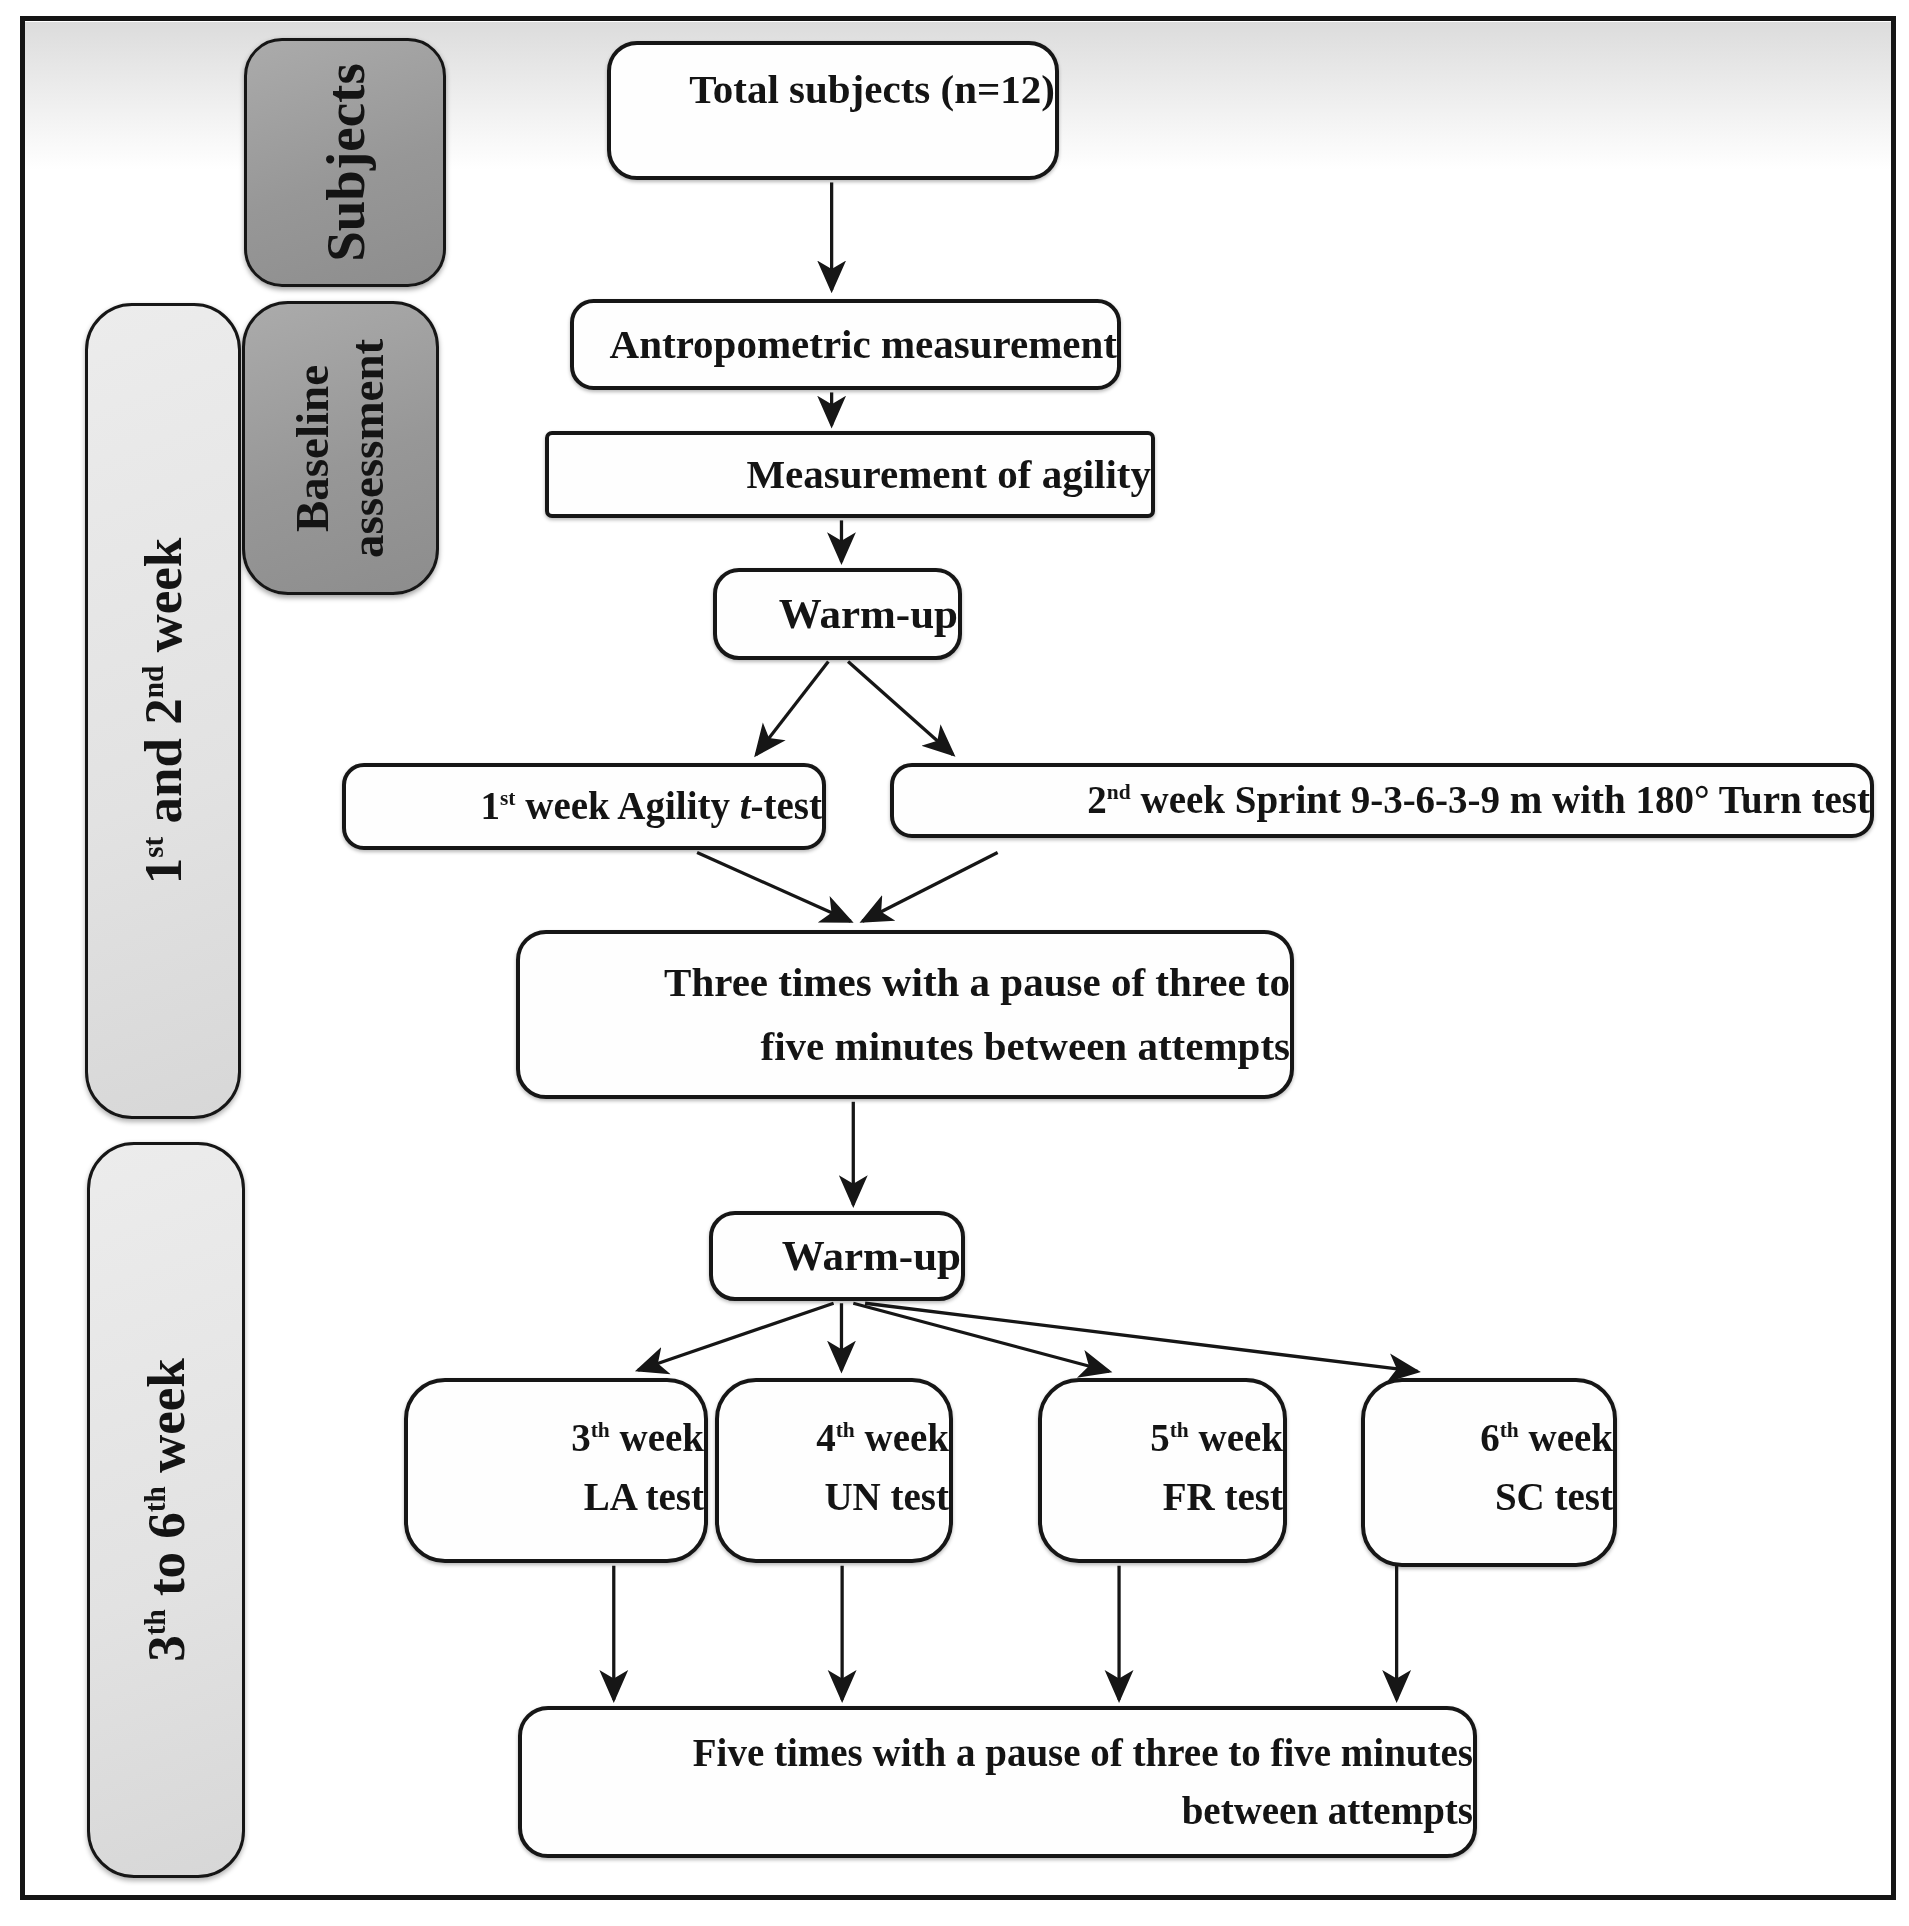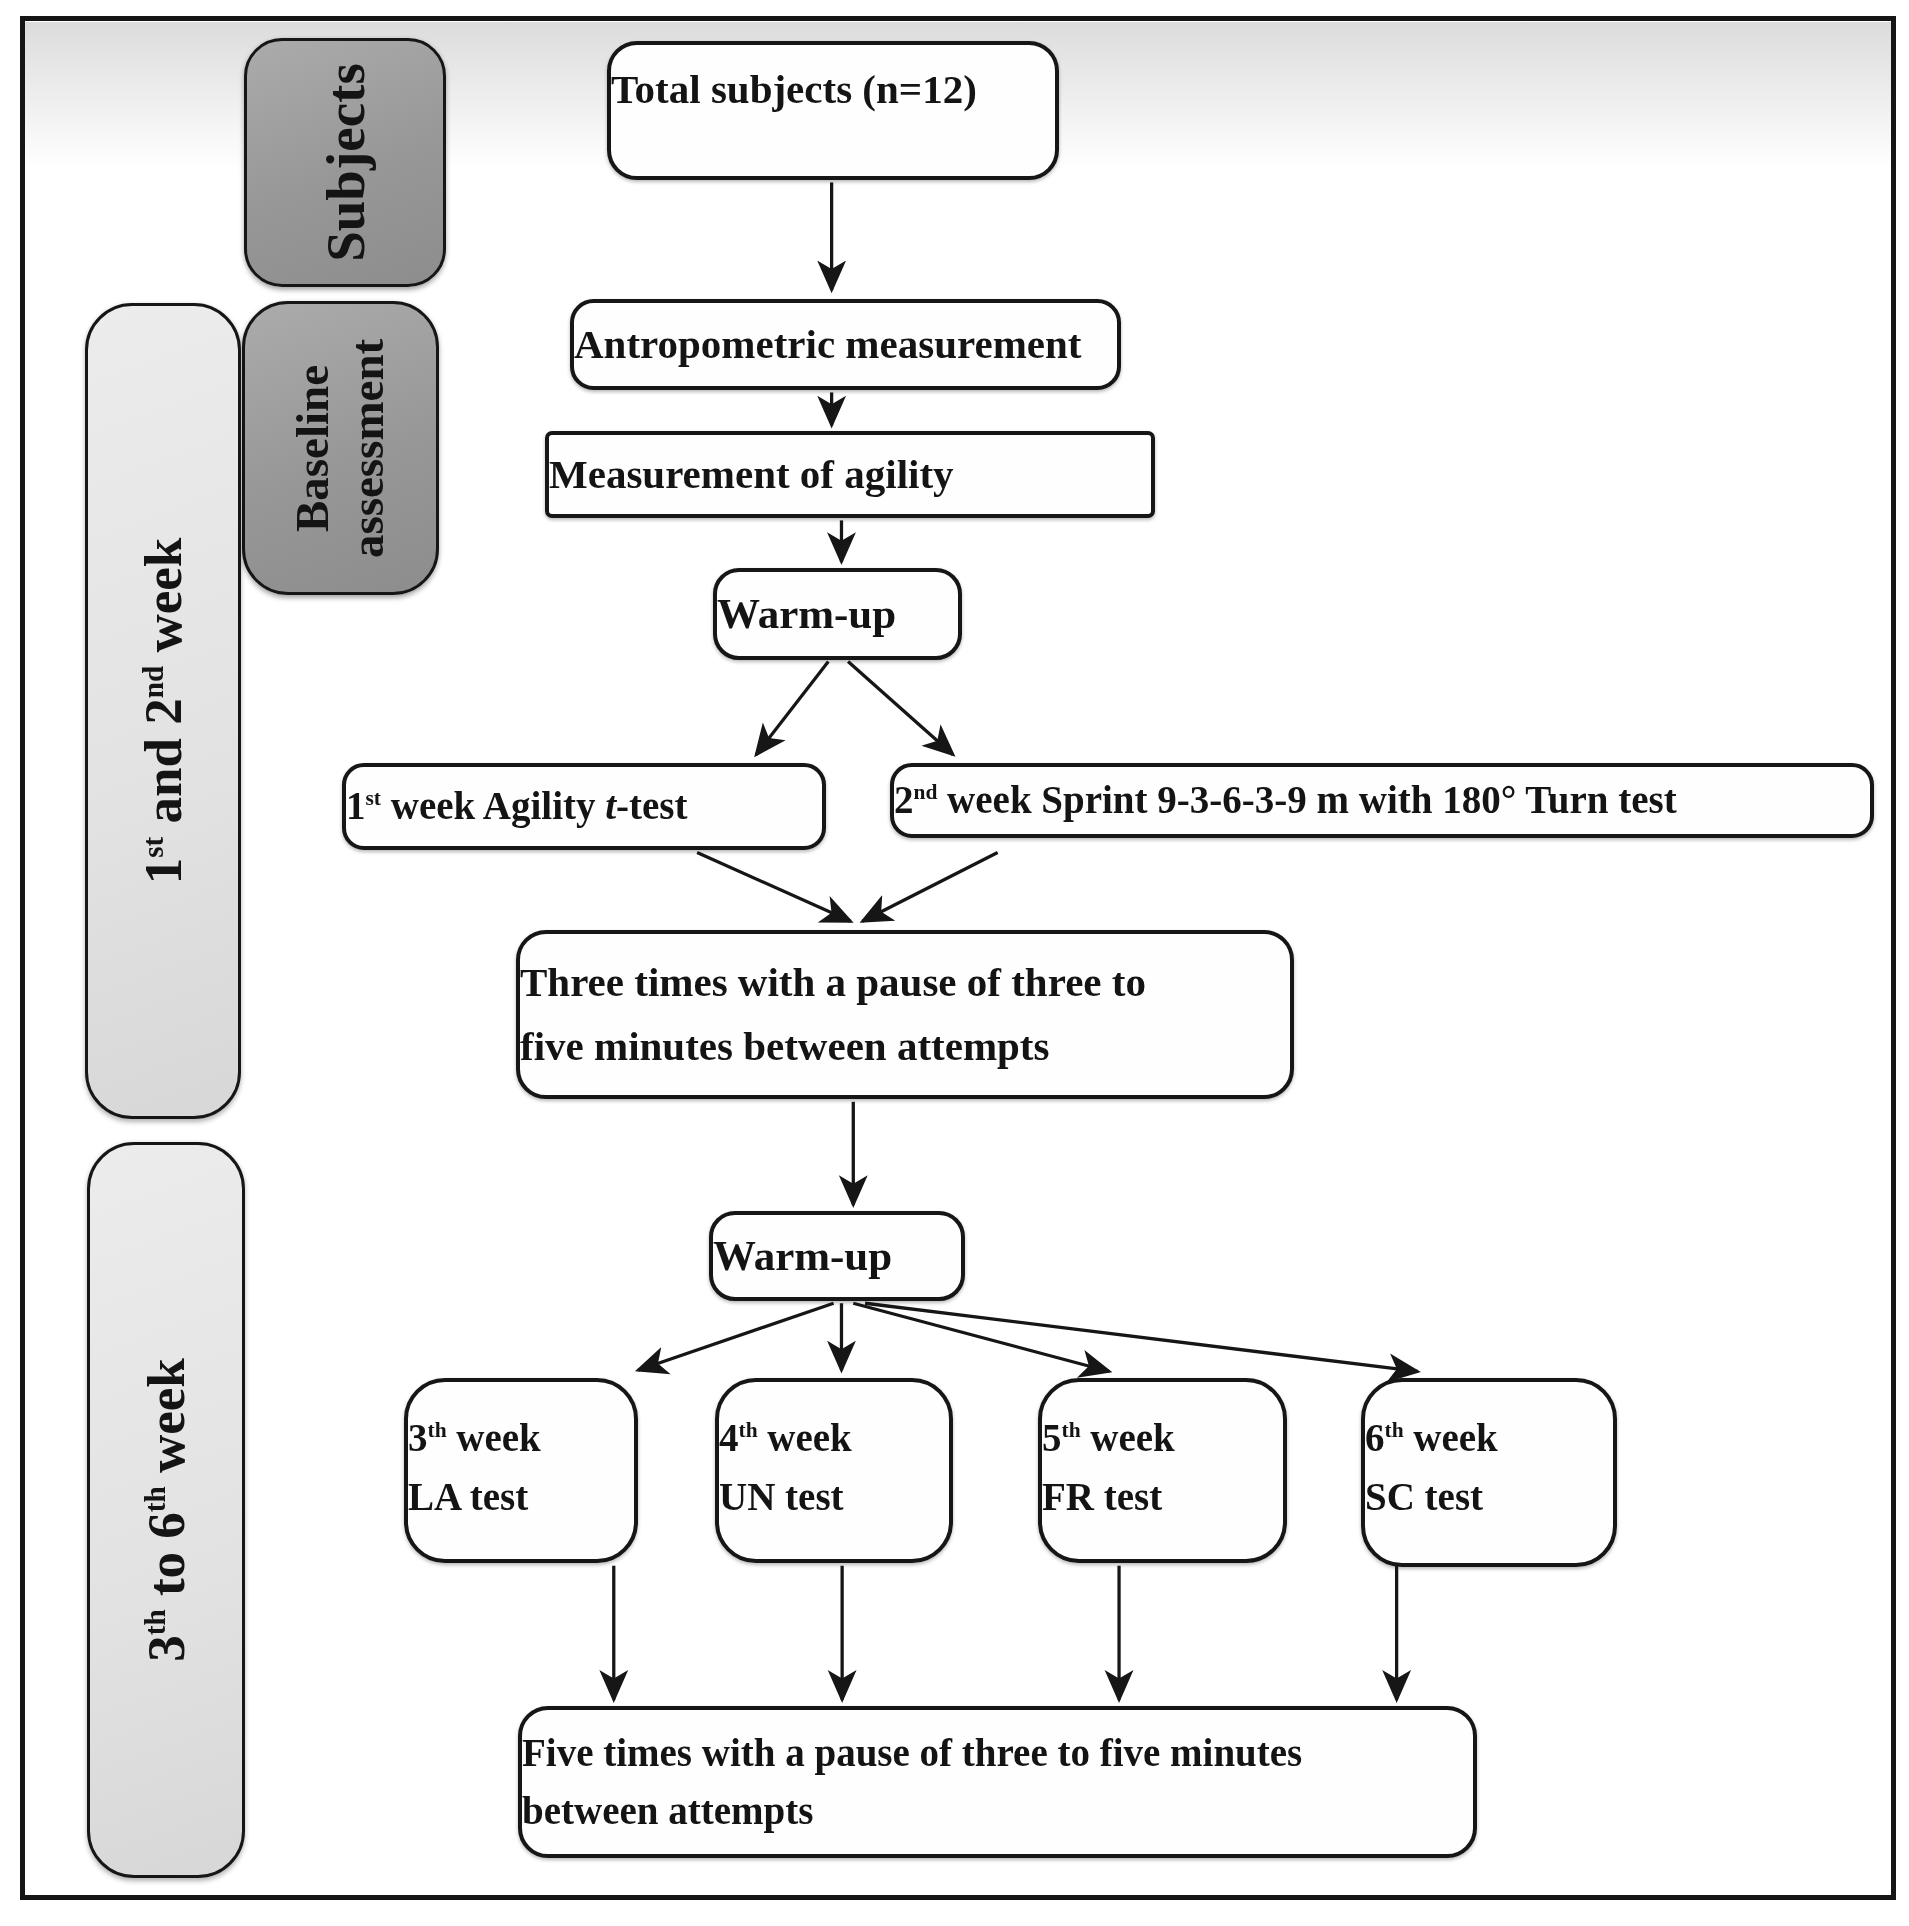--- a/index.html
+++ b/index.html
@@ -11,21 +11,21 @@
     position:absolute;left:19.7px;top:16.4px;width:1866px;height:1874px;
     border:5.3px solid #151515;background:#ffffff;
   }
   .topshade{
     position:absolute;left:25px;top:21.7px;width:1866px;height:164px;
     background:linear-gradient(180deg,#dcdcdc 0%,rgba(255,255,255,0) 90%);
   }
   
   .fbox{
     position:absolute;background:#fefefe;border:4.6px solid #161616;border-radius:30px;
-    display:flex;align-items:center;justify-content:center;text-align:left;
+    display:flex;align-items:center;justify-content:center;text-align:right;
     font-weight:700;font-size:41px;line-height:1.3;
     box-shadow:0 2px 3.9px rgba(0,0,0,0.28);
     box-sizing:border-box;
   }
   .fbox.toptext{align-items:flex-start;padding-top:18.4px;}
   .fbox .inner{width:100%;}
   
   .vlabel{
     position:absolute;border:3.9px solid #161616;border-radius:38px;
     background:linear-gradient(160deg,#ababab 0%,#979797 55%,#8d8d8d 100%);
@@ -104,21 +104,21 @@
     <div class="inner">
       <div>Three times with a pause of three to</div>
       <div>five minutes between attempts</div>
     </div>
   </div>
 
   <div class="fbox" style="left:709px;top:1211px;width:256px;height:90px;font-size:43px;border-radius:26px;">
     <div class="inner">Warm-up</div>
   </div>
 
-  <div class="fbox wk" style="left:404px;top:1378px;width:234px;height:185px;">
+  <div class="fbox wk" style="left:404px;top:1378px;width:304px;height:185px;">
     <div class="inner">
       <div>3<sup>th</sup> week</div>
       <div>LA test</div>
     </div>
   </div>
 
   <div class="fbox wk" style="left:715px;top:1378px;width:238px;height:185px;">
     <div class="inner">
       <div>4<sup>th</sup> week</div>
       <div>UN test</div>

